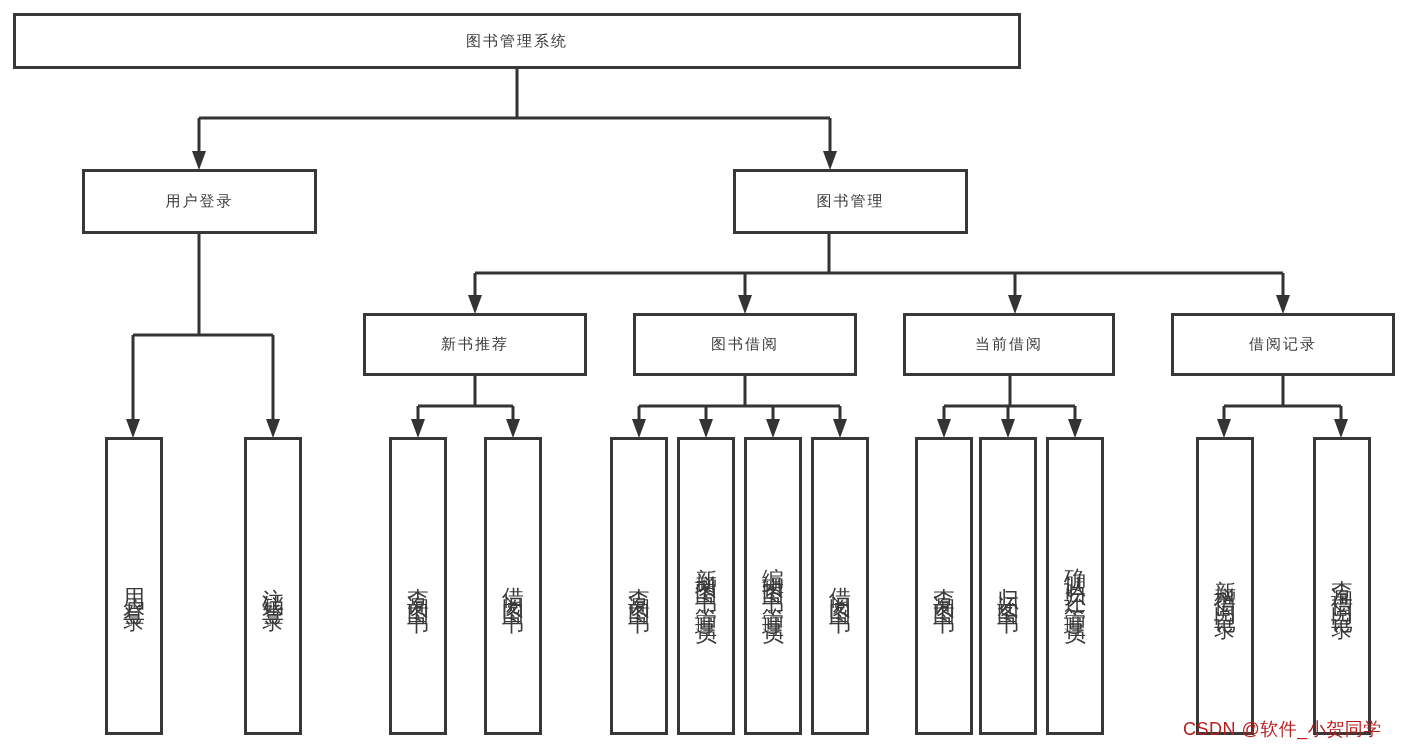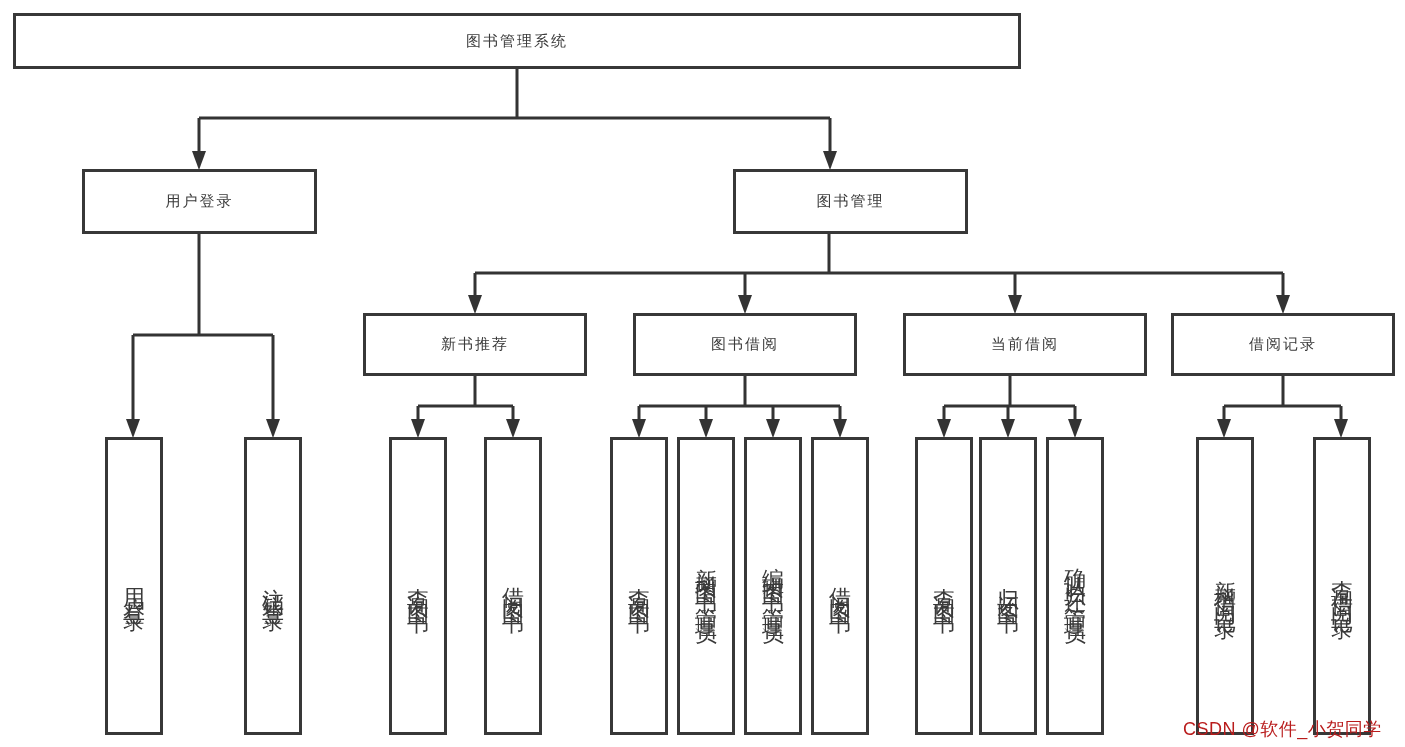--- a/index.html
+++ b/index.html
@@ -133,21 +133,21 @@
   <div class="hbox" style="left:712px; top:169px; width:235px; height:65px;margin-left:21px;">
     <span>图书管理</span>
   </div>
 
   <div class="hbox" style="left:633px; top:313px; width:224px; height:63px;">
     <span>图书借阅</span>
   </div>
   <div class="hbox" style="left:363px; top:313px; width:224px; height:63px;">
     <span>新书推荐</span>
   </div>
-  <div class="hbox" style="left:903px; top:313px; width:244px; height:63px;">
+  <div class="hbox" style="left:903px; top:313px; width:212px; height:63px;">
     <span>当前借阅</span>
   </div>
   <div class="hbox" style="left:1171px; top:313px; width:224px; height:63px;">
     <span>借阅记录</span>
   </div>
 
   <div class="vbox" style="left:105px;">
     <span>用户登录</span>
   </div>
   <div class="vbox" style="left:244px;">

